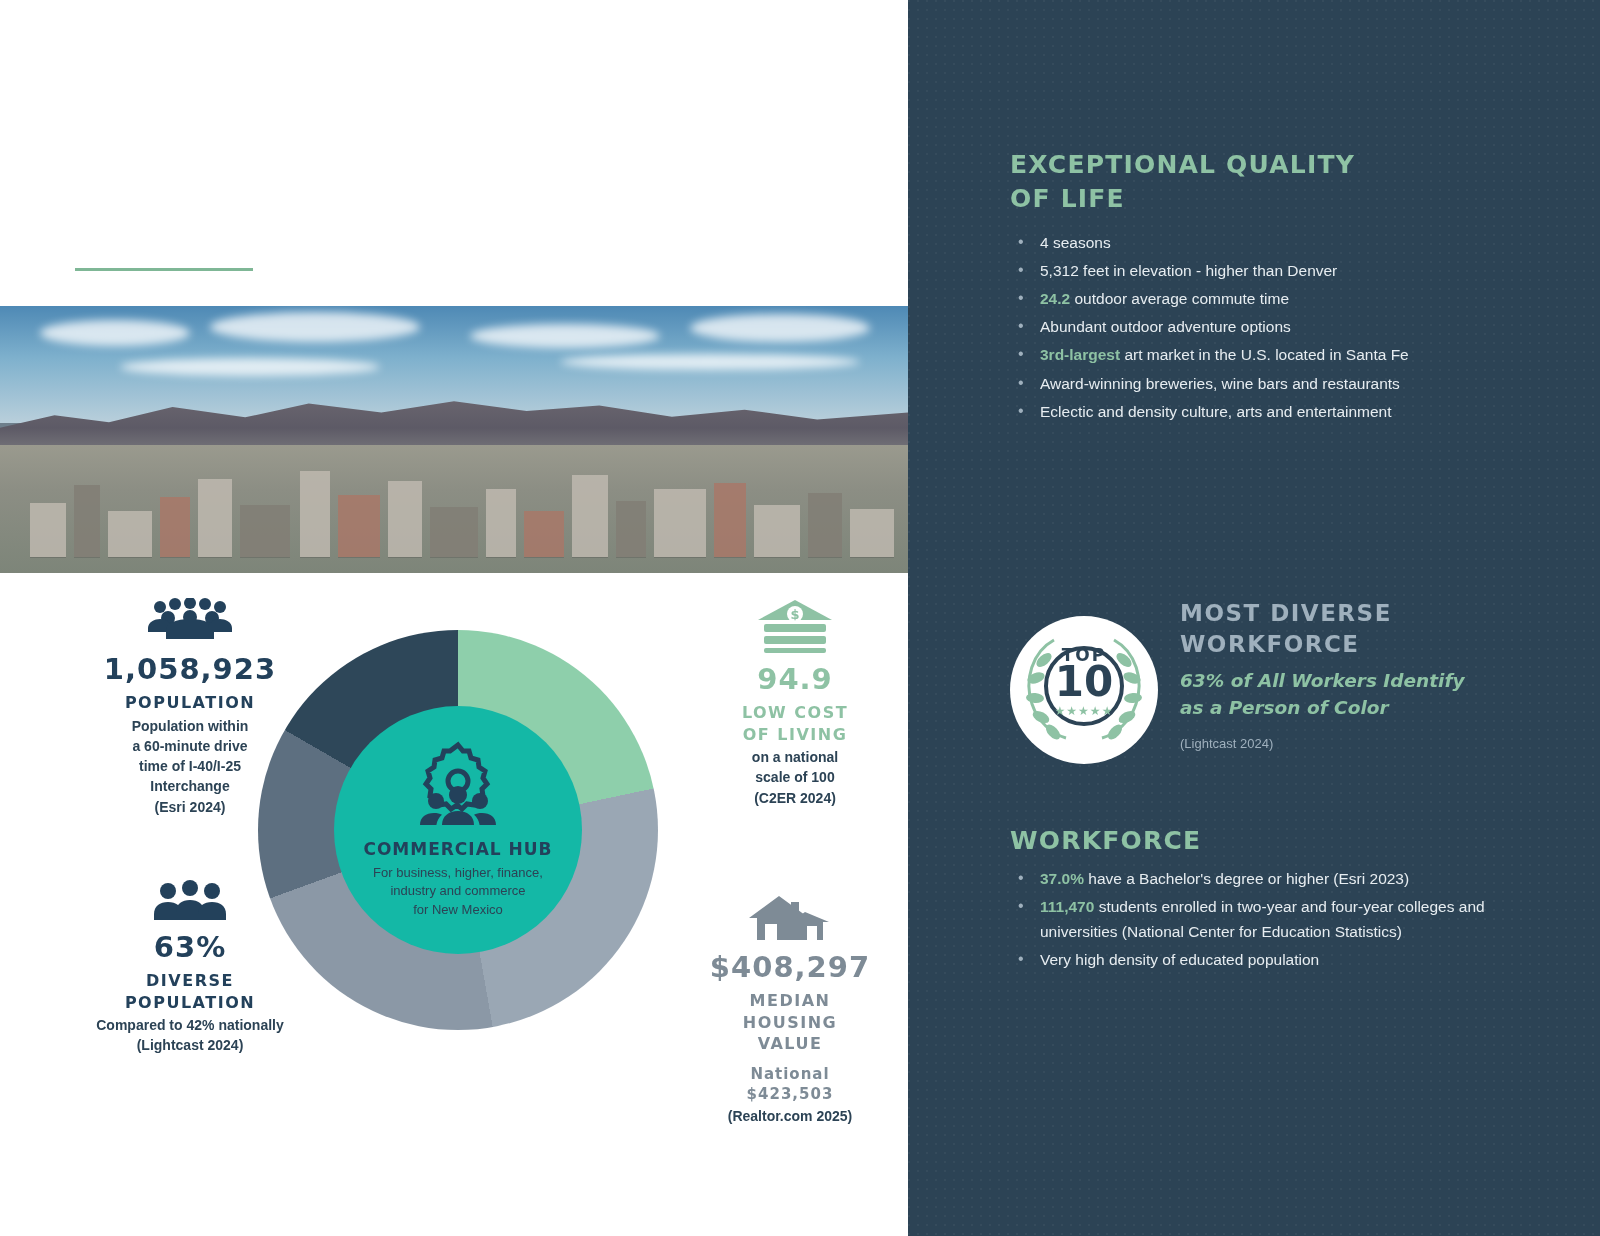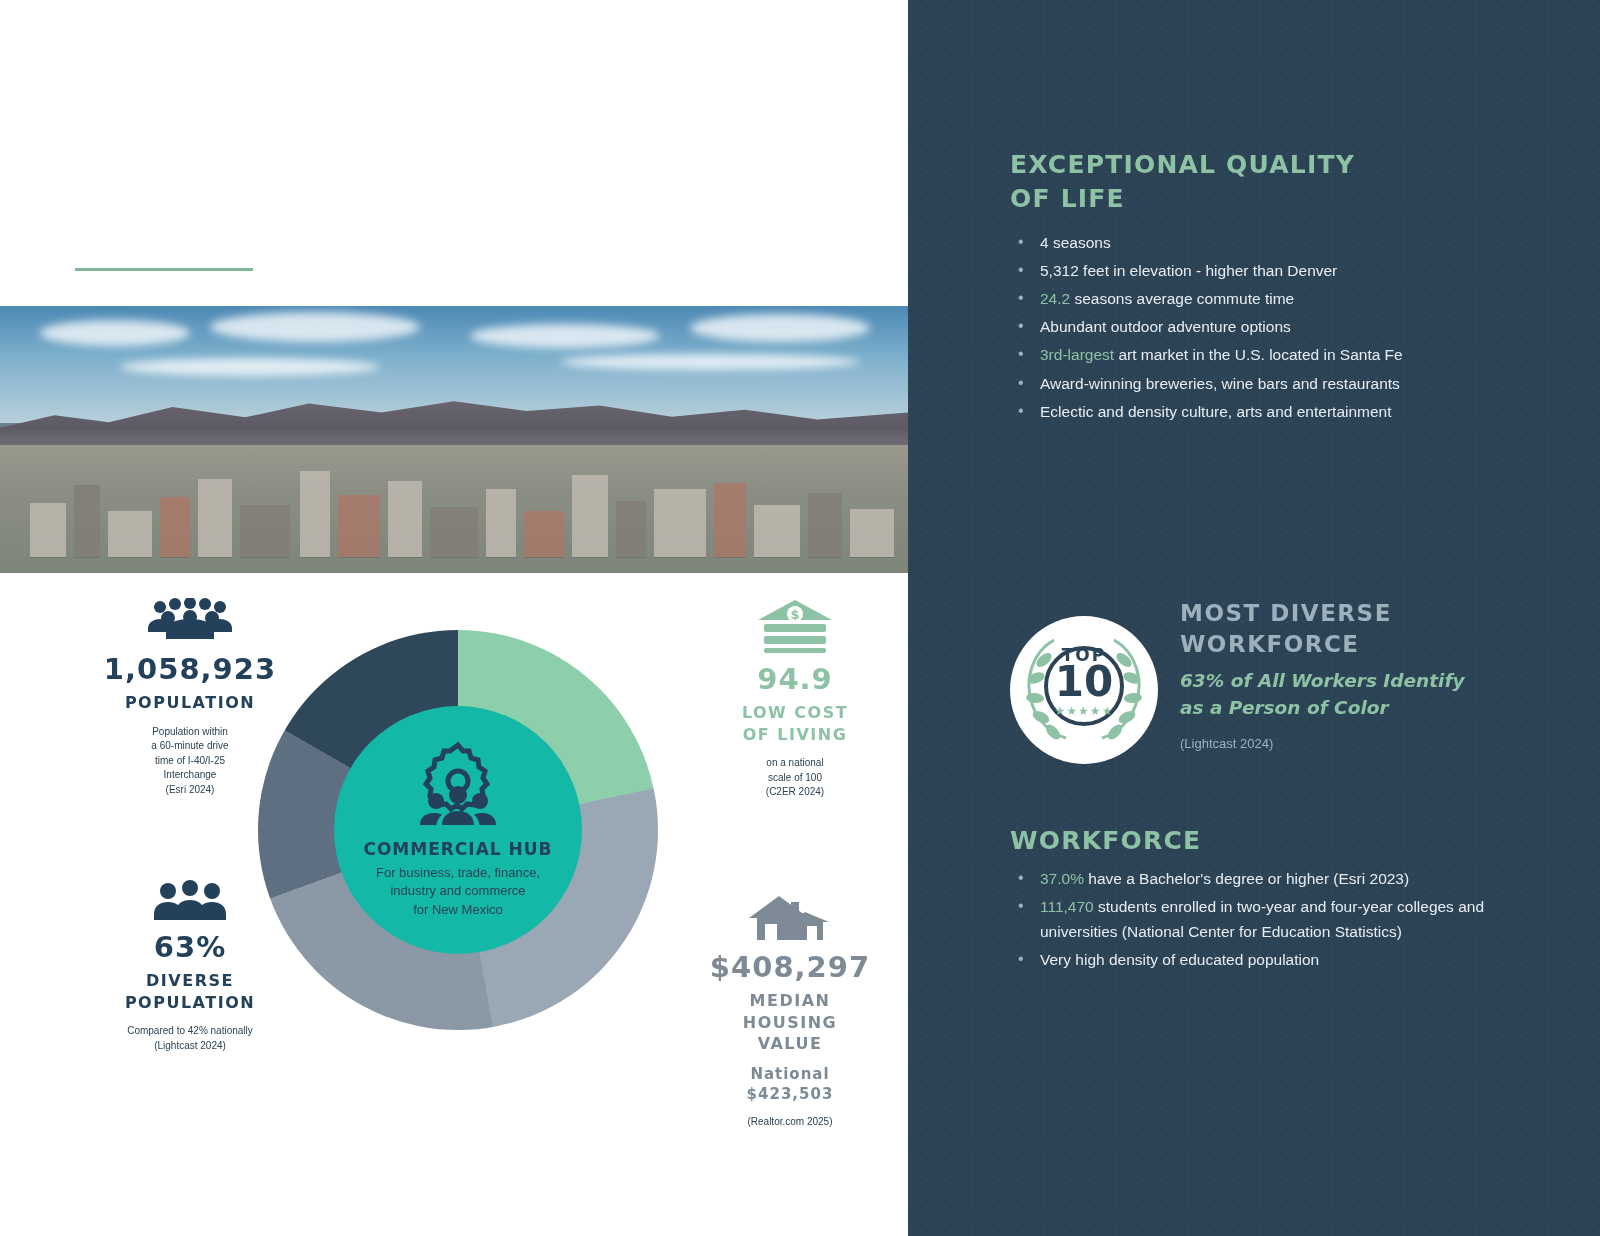--- a/index.html
+++ b/index.html
@@ -92,24 +92,25 @@
   }
   .stat .lbl {
     font-family: "DejaVu Sans", sans-serif;
     font-weight: bold;
     font-size: 16px;
     letter-spacing: 1.5px;
     line-height: 1.35;
     margin-top: 6px;
   }
   .stat .sub {
-    font-size: 10px;
+    font-size: 14px;
     line-height: 1.45;
-    margin-top: 11px;
+    margin-top: 2px;
     color: #2c4355;
+    font-weight: bold;
   }
   .navy { color: #23415b; }
   .slate { color: #7e8b96; }
   .greenish { color: #8ec2a4; }
 
   
   .icon-wrap { display: flex; justify-content: center; margin-bottom: 8px; }
 
   
   .donut-wrap {
@@ -174,21 +175,21 @@
   .r-list li {
     position: relative;
     padding-left: 30px;
     margin-bottom: 3px;
   }
   .r-list li:before {
     content: "\2022";
     position: absolute; left: 8px; top: -1px;
     color: #9fb0bd; font-size: 16px;
   }
-  .hl { color: #8ec2a4; font-weight: normal; }
+  .hl { color: #8ec2a4; font-weight: bold; }
 
   .badge {
     position: absolute;
     left: 1010px; top: 616px;
     width: 148px; height: 148px;
     background: #ffffff;
     border-radius: 50%;
     display: flex; flex-direction: column;
     align-items: center; justify-content: center;
   }
@@ -369,34 +370,34 @@
             <circle cx="52" cy="54" r="9"></circle>
             <circle cx="30" cy="60" r="8"></circle>
             <circle cx="74" cy="60" r="8"></circle>
             <path d="M36 84c0-9 7-14 16-14s16 5 16 14z"></path>
             <path d="M14 84c0-8 6-12 14-12 3 0 6 .6 8 1.7-3 2.6-5 6-5.6 10.3z"></path>
             <path d="M90 84c0-8-6-12-14-12-3 0-6 .6-8 1.7 3 2.6 5 6 5.6 10.3z"></path>
           </g>
         </svg>
       </div>
       <div class="hub-title">COMMERCIAL HUB</div>
-      <div class="hub-sub" style="white-space:pre-line">For business, trade, finance,
+      <div class="hub-sub" style="white-space:pre-line">For business, higher, finance,
 industry and commerce
 for New Mexico</div>
     </div>
   </div>
 
   <div class="r-head" style="left:1010px; top:148px; font-size:25px; white-space:pre-line; line-height:1.35;">EXCEPTIONAL QUALITY
 OF LIFE</div>
 
   <div class="r-list" style="left:1010px; top:230px; width:520px;">
     <ul>
       <li><span>4 seasons</span></li>
       <li><span>5,312 feet in elevation - higher than Denver</span></li>
-      <li><span class="hl">24.2</span><span> seasons average commute time</span></li>
+      <li><span class="hl">24.2</span><span> outdoor average commute time</span></li>
       <li><span>Abundant outdoor adventure options</span></li>
       <li><span class="hl">3rd-largest</span><span> art market in the U.S. located in Santa Fe</span></li>
       <li><span>Award-winning breweries, wine bars and restaurants</span></li>
       <li><span>Eclectic and density culture, arts and entertainment</span></li>
     </ul>
   </div>
 
   <div class="badge">
     <svg width="148" height="148" viewBox="0 0 148 148" style="position:absolute;left:0;top:0;" aria-hidden="true">
       <g fill="none" stroke="#8ec2a4" stroke-width="3">

